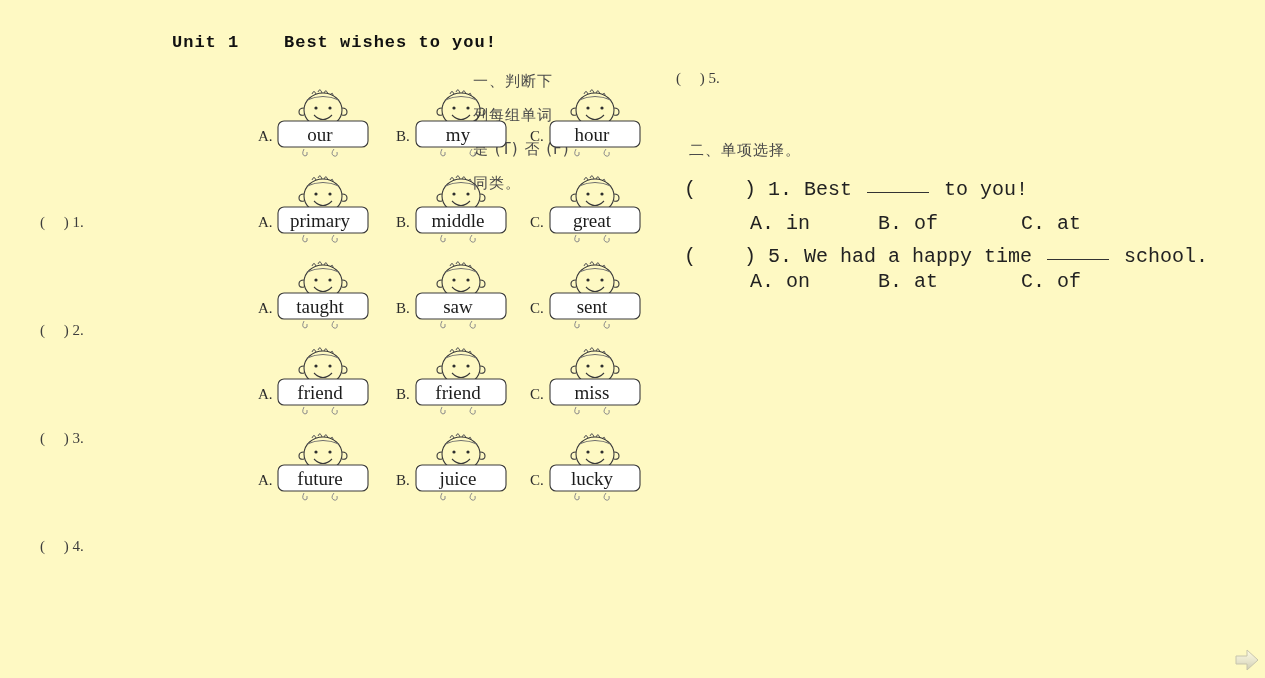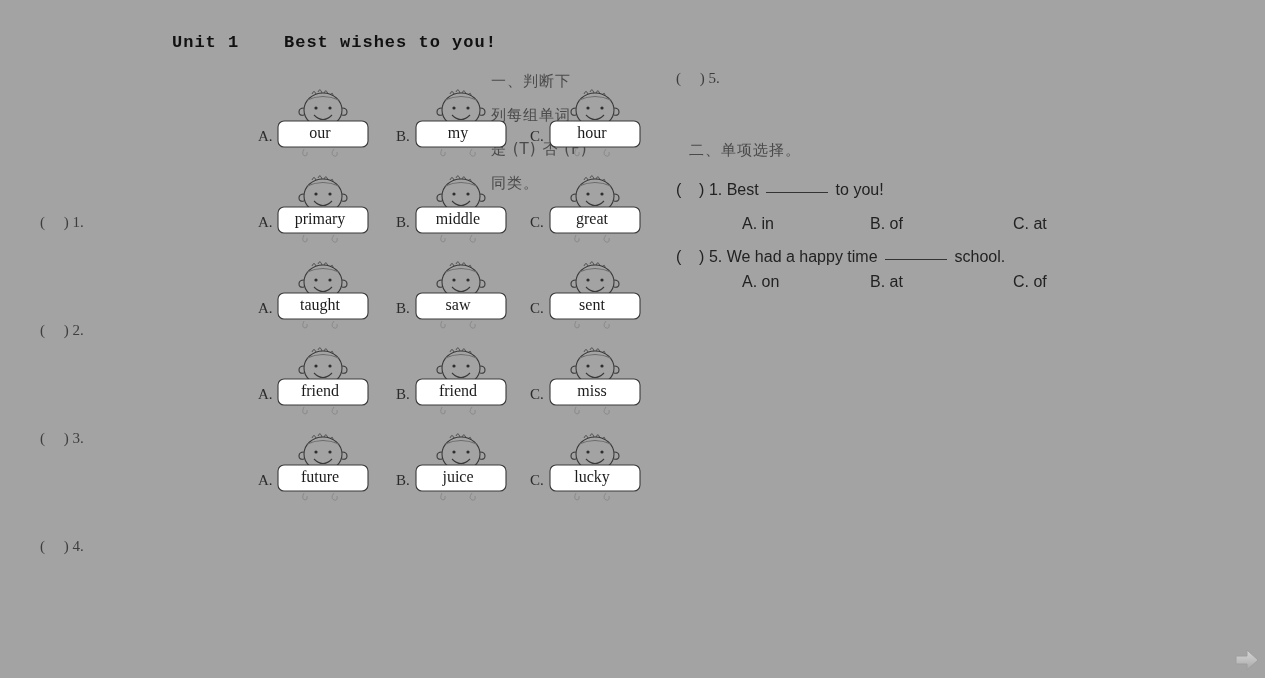--- a/index.html
+++ b/index.html
@@ -13,40 +13,40 @@
     position: relative;
     overflow: hidden;
     font-family: "Liberation Serif", "DejaVu Serif", serif;
     color: #1a1a1a;
   }
 
   
   #page {
     position: absolute;
     inset: 0;
-    background: #a3a3a3;
+    background: #fef9c3;
   }
 
   
   .title {
     position: absolute;
     left: 172px;
     top: 33px;
     font-family: "Liberation Mono", "DejaVu Sans Mono", monospace;
     font-size: 17px;
     font-weight: 700;
     letter-spacing: 1px;
     white-space: pre;
     color: #111;
   }
 
   
   .cn-instruction {
     position: absolute;
-    left: 491px;
+    left: 473px;
     top: 64px;
     width: 100px;
     font-family: "DejaVu Sans", sans-serif;
     font-size: 15px;
     line-height: 34px;
     color: #4a4a4a;
     letter-spacing: 1px;
   }
 
   
@@ -96,21 +96,21 @@
     height: 80px;
   }
   .figure svg { display: block; }
   .card-word {
     position: absolute;
     left: 18px;
     top: 36px;
     width: 88px;
     text-align: center;
     font-family: "Liberation Serif", "DejaVu Serif", serif;
-    font-size: 16px;
+    font-size: 19px;
     color: #1b1b1b;
     pointer-events: none;
   }
 
   
   .col-a { left: 258px; }
   .col-b { left: 396px; }
   .col-c { left: 530px; }
 
   
@@ -133,25 +133,25 @@
     position: absolute;
     left: 13px;
     top: 141px;
     font-family: "DejaVu Sans", sans-serif;
     font-size: 15px;
     letter-spacing: 1px;
     color: #4a4a4a;
   }
   .mcq {
     position: absolute;
-    left: 0;
+    left: 8px;
     top: 178px;
     width: 580px;
-    font-family: Liberation Sans, sans-serif;
-    font-size: 16px;
+    font-family: Liberation Mono, monospace;
+    font-size: 20px;
     color: #222;
   }
   .mcq-item { margin-bottom: 8.5px; }
   .mcq-stem {
     white-space: pre;
     line-height: 24px;
   }
   .blank {
     display: inline-block;
     width: 62px;

